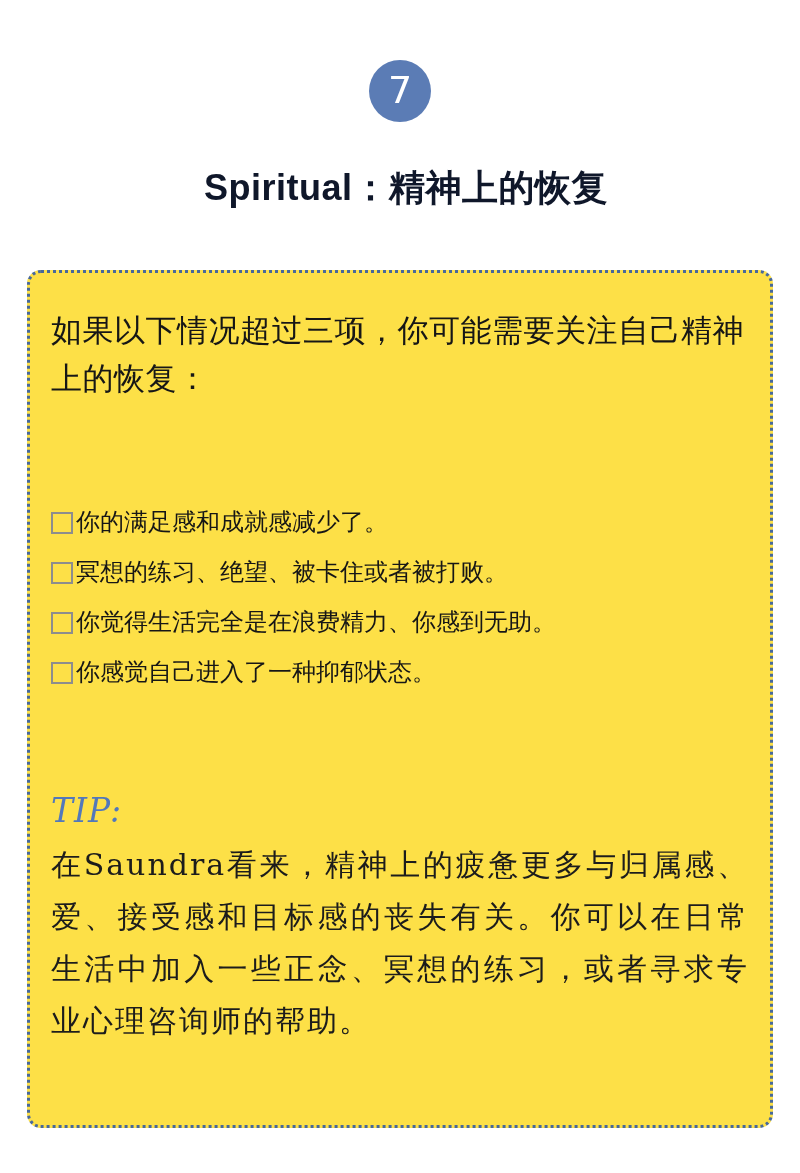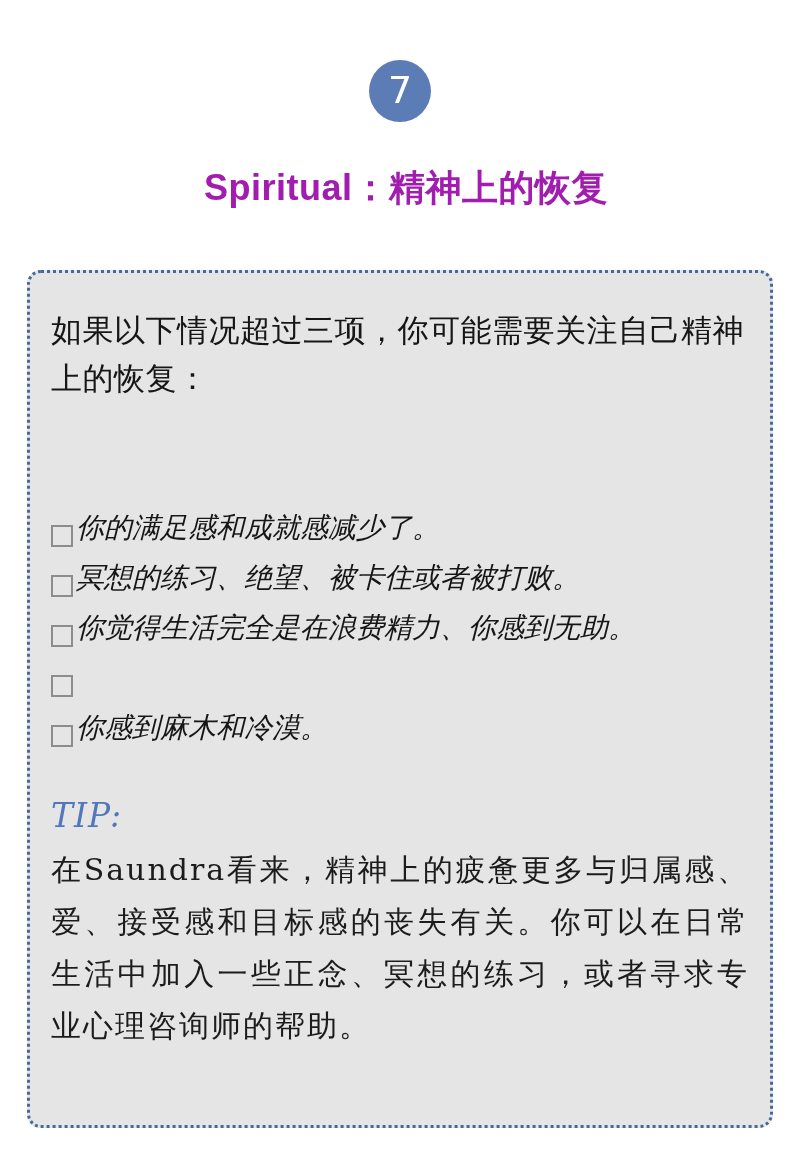--- a/index.html
+++ b/index.html
@@ -27,67 +27,66 @@
     font-weight: 500;
     font-family: "DejaVu Sans", sans-serif;
     transform: translateY(-1px);
   }
   .title {
     margin: 44px 0 0;
     text-align: center;
     font-size: 36px;
     line-height: 44px;
     font-weight: 800;
-    color: #a21caf;
+    color: #0f172a;
     letter-spacing: 0.5px;
     padding-left: 12px;
   }
   .card {
     box-sizing: border-box;
     width: 746px;
     height: 858px;
     margin: 60px auto 0;
-    background: #e5e5e5;
+    background: #fde047;
     border: 3px dotted #47689b;
     border-radius: 14px;
     padding: 34px 21px 0;
     overflow: hidden;
   }
   .intro {
     margin: 0;
     font-size: 31px;
     line-height: 48px;
     letter-spacing: 0.5px;
     color: #161616;
   }
   .checklist {
     list-style: none;
     margin: 94px 0 0;
     padding: 0;
   }
   .check-item {
     display: flex;
-    align-items: flex-end;
+    align-items: center;
     height: 50px;
-    font-size: 28px;
+    font-size: 24px;
     color: #161616;
     white-space: nowrap;
-    font-style: italic;
   }
   .checkbox {
     box-sizing: border-box;
     width: 22px;
     height: 22px;
     border: 2px solid #8d8d8d;
     background: transparent;
     margin: 2px 3px 0 0;
     flex: 0 0 auto;
   }
   .tip-label {
-    margin-top: 47px;
+    margin-top: 92px;
     font-family: "DejaVu Serif", "Liberation Serif", serif;
     font-style: italic;
     font-size: 33px;
     line-height: 44px;
     color: #5278bb;
     letter-spacing: 1px;
   }
   .tip-text {
     margin: 6px 0 0;
     font-family: "DejaVu Serif", "Liberation Serif", serif;
@@ -121,24 +120,21 @@
       <li class="check-item">
         <span class="checkbox"></span>
         <span class="check-label">冥想的练习、绝望、被卡住或者被打败。</span>
       </li>
       <li class="check-item">
         <span class="checkbox"></span>
         <span class="check-label">你觉得生活完全是在浪费精力、你感到无助。</span>
       </li>
       <li class="check-item">
         <span class="checkbox"></span>
-      </li>
-      <li class="check-item">
-        <span class="checkbox"></span>
-        <span class="check-label">你感到麻木和冷漠。</span>
+        <span class="check-label">你感觉自己进入了一种抑郁状态。</span>
       </li>
     </ul>
 
     <div class="tip-label">TIP:</div>
 
     <p class="tip-text">在Saundra看来，精神上的疲惫更多与归属感、爱、接受感和目标感的丧失有关。你可以在日常生活中加入一些正念、冥想的练习，或者寻求专业心理咨询师的帮助。</p>
 
   </div>
 
 </div>

